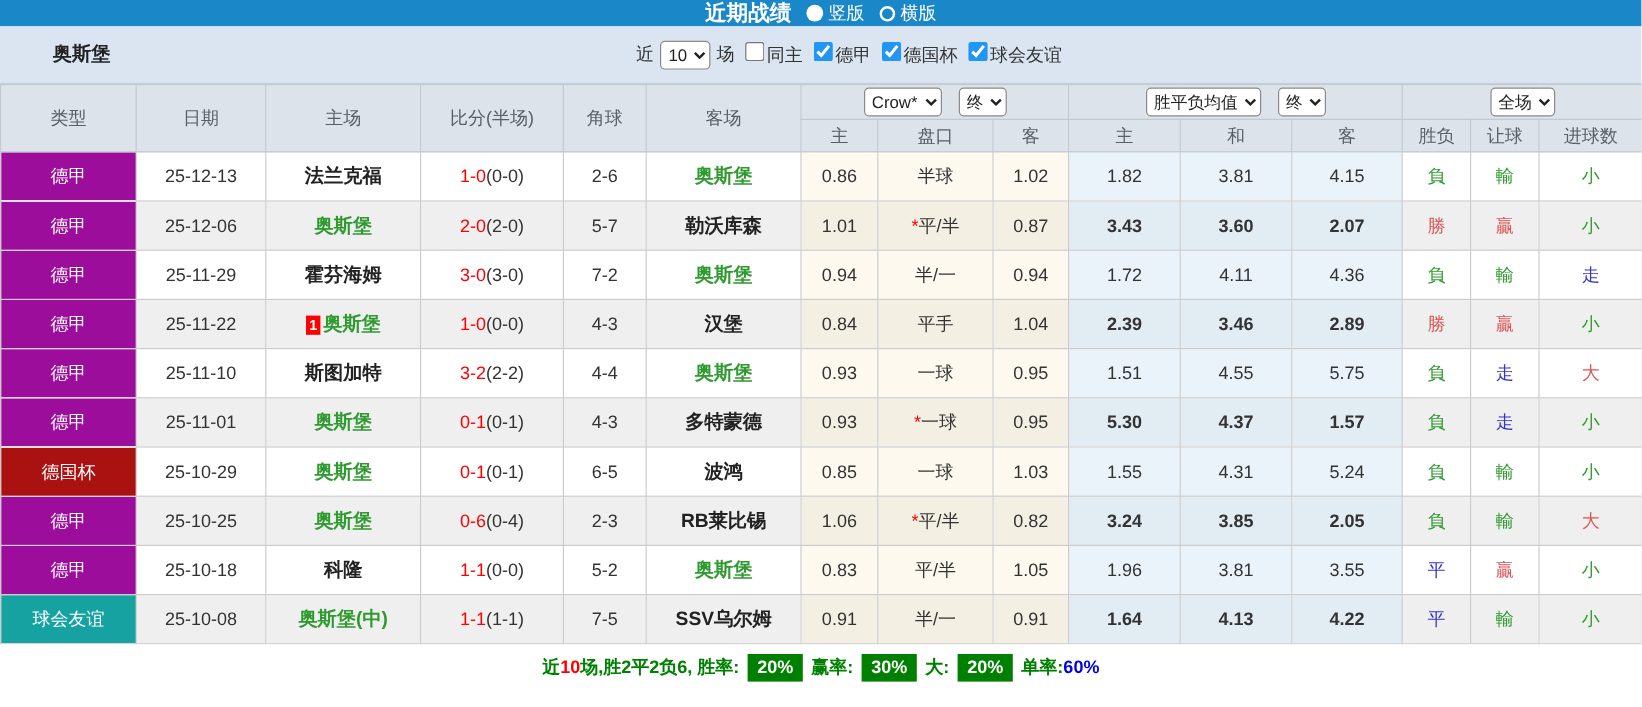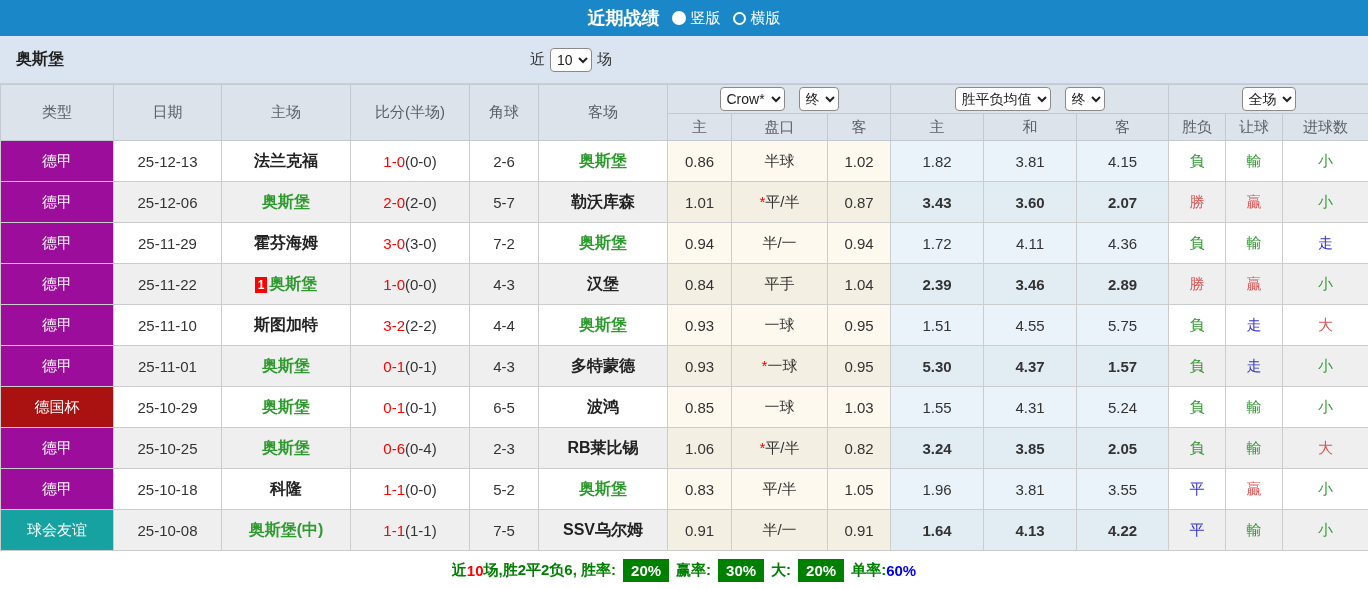--- a/index.html
+++ b/index.html
@@ -3,34 +3,34 @@
 <meta charset="utf-8">
 <style>
   * { box-sizing: border-box; }
   html,body { margin:0; padding:0; }
   body {
     width:1368px; height:589px; background:#fff; overflow:hidden;
     font-family:"Liberation Sans","DejaVu Sans",sans-serif;
   }
   
   .titlebar {
-    height:36px; background:var(--topbar);
+    height:22px; background:var(--topbar);
     display:flex; align-items:center; justify-content:center;
   }
   .title { color:#fff; font-weight:bold; font-size:18px; }
   .radio { display:inline-block; width:14px; height:14px; border-radius:50%;
            background:#fff; margin-left:12px; vertical-align:middle; }
   .radio.unsel { background:transparent; border:2px solid #fff; width:13px; height:13px; }
   .radio-label { color:#fff; font-size:15px; margin-left:5px; }
   
   .filterbar {
     height:48px; background:var(--filterbar); position:relative;
     display:flex; align-items:center; border-bottom:1px solid #c8cfd8;
   }
-  .team { font-weight:bold; font-size:16px; color:#222; margin-left:16px; }
+  .team { font-weight:bold; font-size:16px; color:#222; margin-left:44px; }
   .filters { position:absolute; left:530px; display:flex; align-items:center;
              font-size:15px; color:#333; }
   .filters select { margin:0 5px; }
   select {
     font-size:14px; height:24px; background:#fff; color:#222;
     border:1px solid #8a8a8a; border-radius:4px; padding:0 2px;
     font-family:"Liberation Sans","DejaVu Sans",sans-serif;
   }
   input[type=checkbox] { width:16px; height:16px; margin:0 1px 0 9px;
                          accent-color:var(--checkbox_blue); }
@@ -79,20 +79,21 @@
 </div>
 
 <div class="filterbar">
   <span class="team">奥斯堡</span>
   <div class="filters">
     <span>近</span>
     <select>
       <option>10</option>
     </select>
     <span>场</span>
+    <span id="cb-area"><input type="checkbox" style=""><span class="cb-label">同主</span><input type="checkbox" checked="" style=""><span class="cb-label">德甲</span><input type="checkbox" checked="" style=""><span class="cb-label">德国杯</span><input type="checkbox" checked="" style=""><span class="cb-label">球会友谊</span></span>
   </div>
 </div>
 
 <table>
   <colgroup>
     <col style="width:113px">
       <col style="width:108px">
       <col style="width:129px">
     <col style="width:119px">
       <col style="width:69px">

